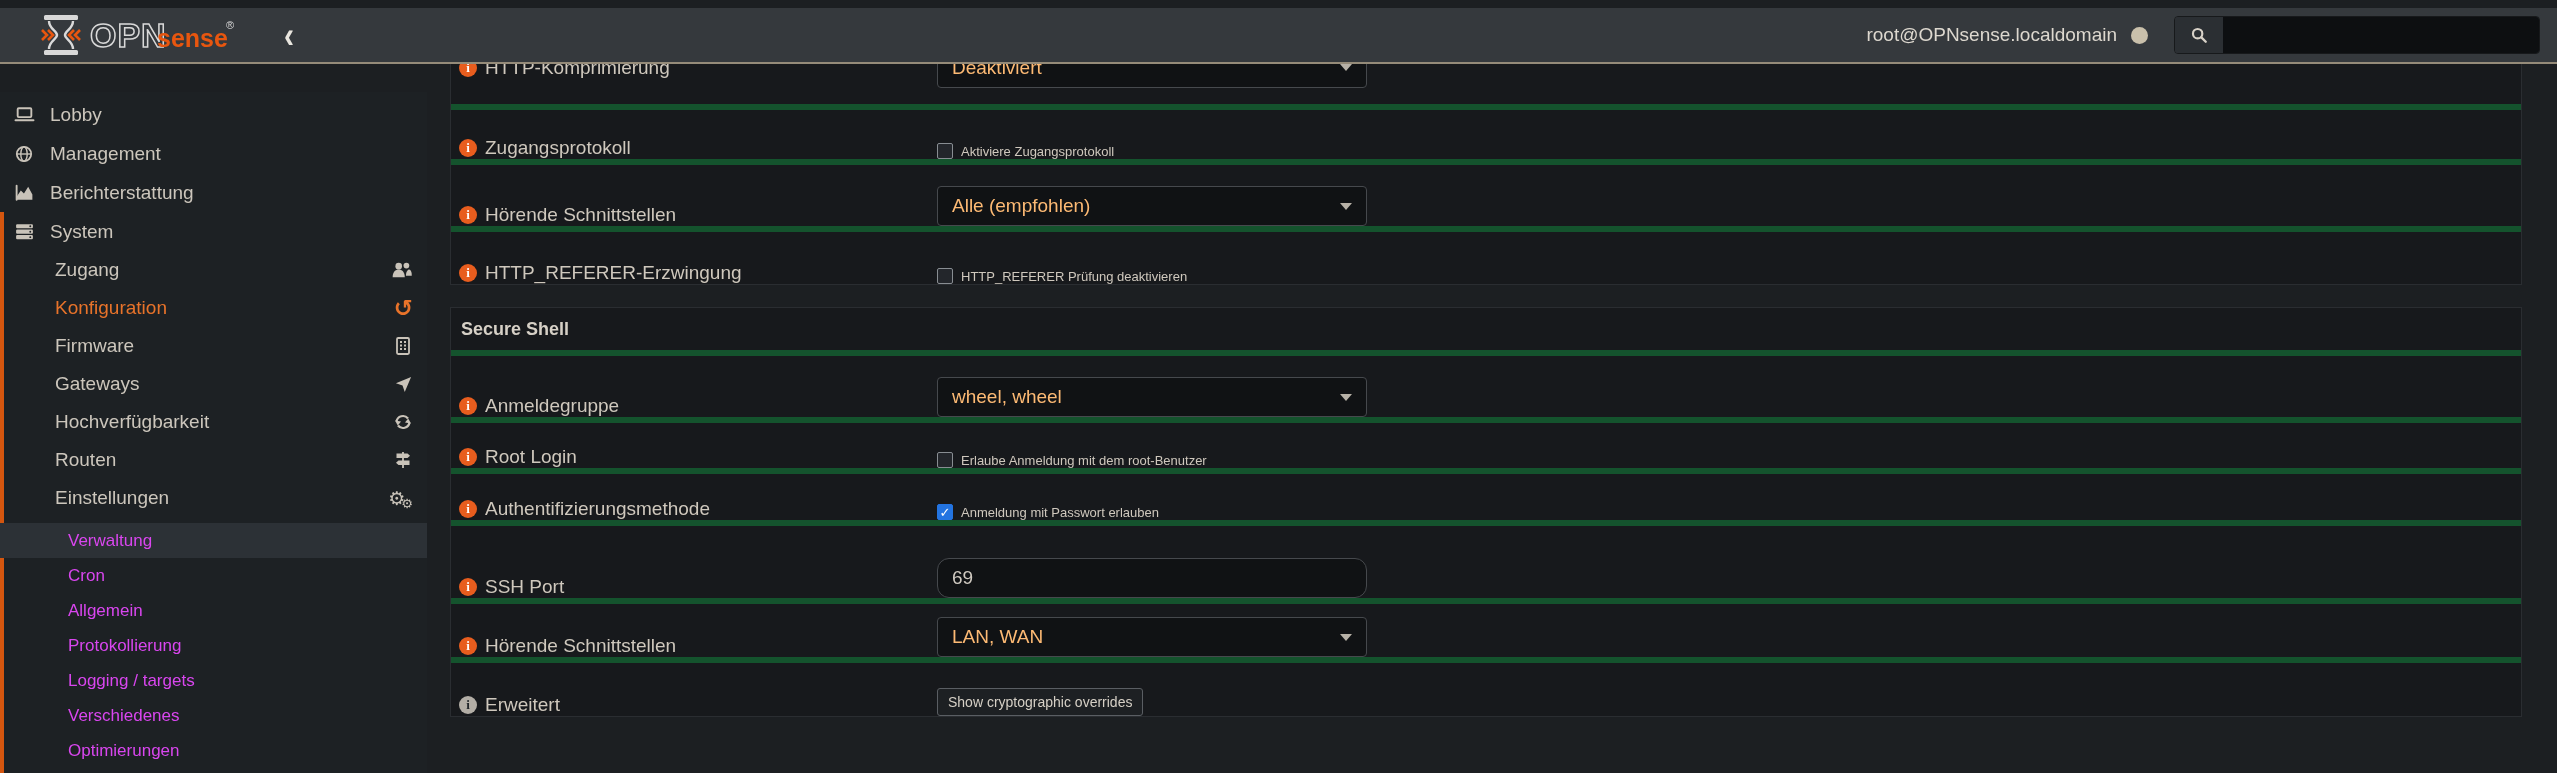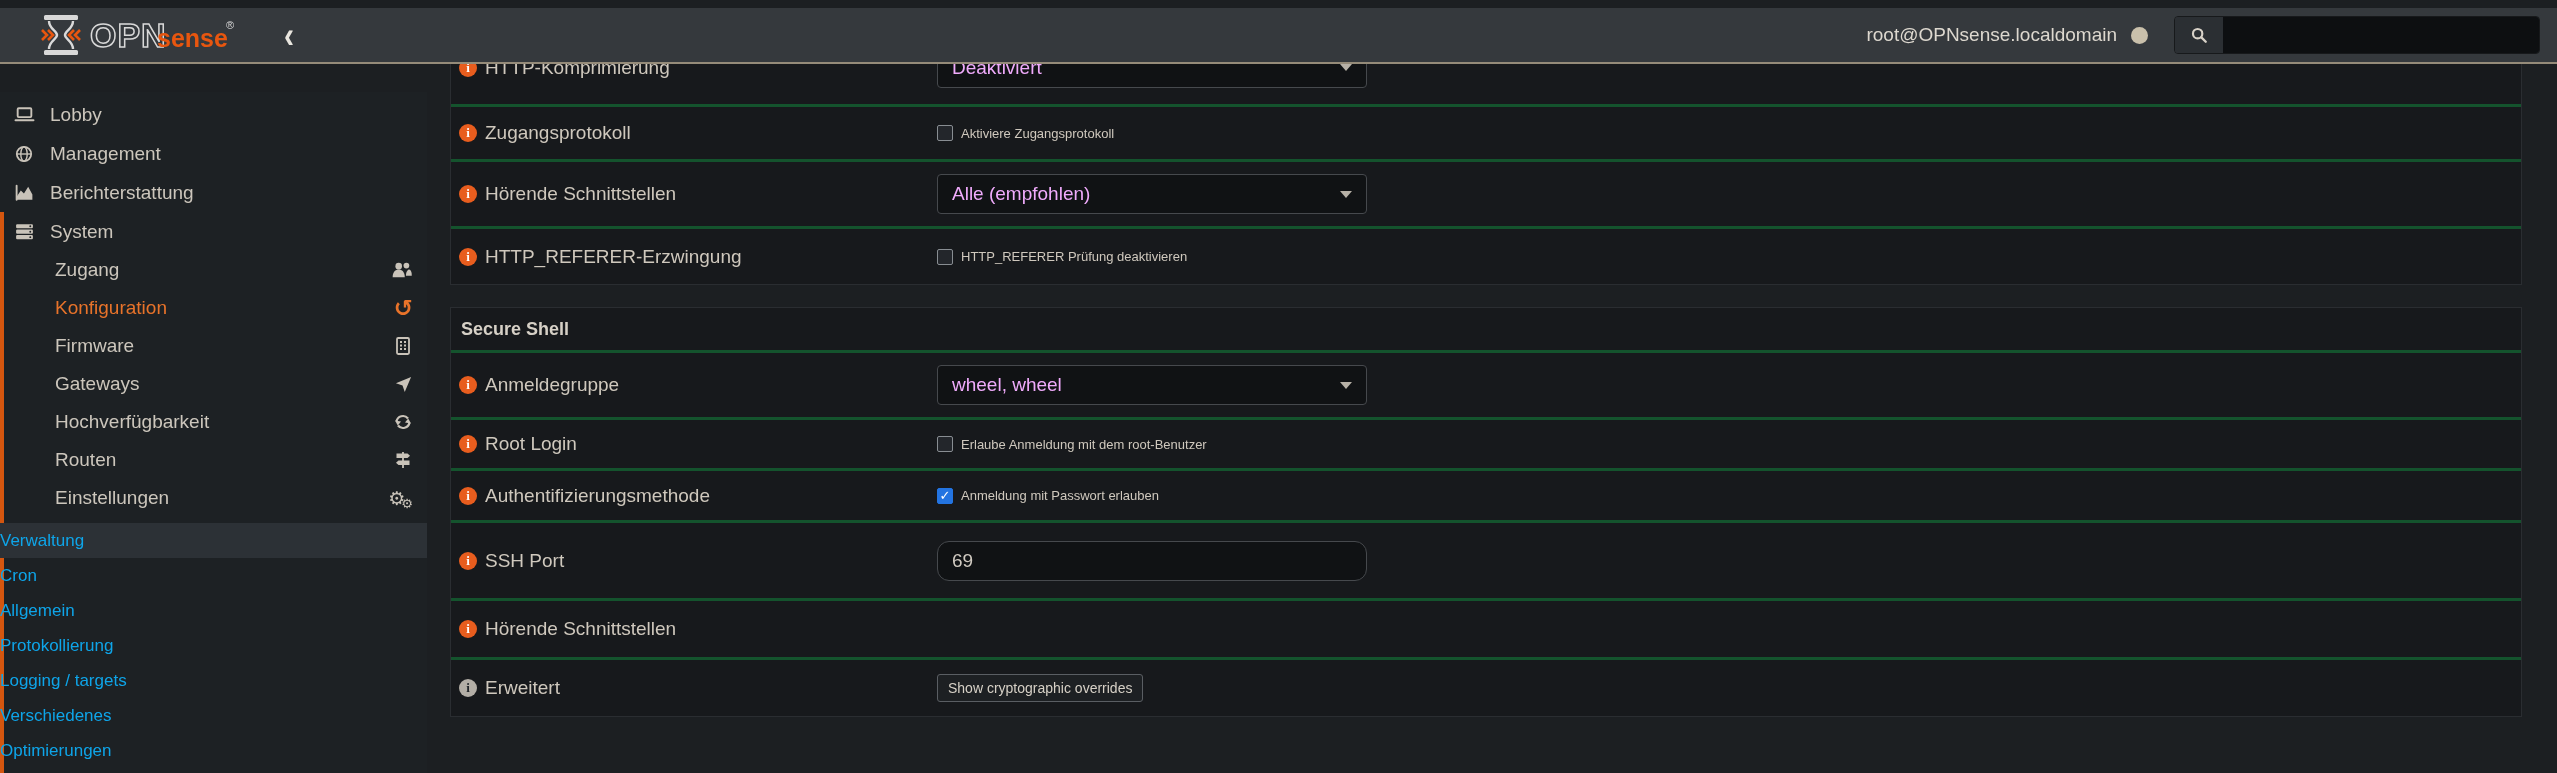--- a/index.html
+++ b/index.html
@@ -27,52 +27,52 @@
   .sidebar { position:absolute; top:56px; left:0; bottom:0; width:427px; background:#1d2124;
              z-index:5; overflow:hidden;margin-top:36px; }
   .stripe { position:absolute; left:0; top:120px; bottom:0; width:4px; background:#d4560f; }
   .menu { padding-top:3px; list-style:none; }
   .mi { position:relative; display:flex; align-items:center; color:#ccc6bc; cursor:pointer; }
   .mi .micon { width:24px; display:flex; justify-content:center; color:#c9c3b9; }
   .l1 { height:39px; font-size:19px; padding-left:12px; }
   .l1 .mlabel { margin-left:14px; }
   .l2 { height:38px; font-size:19px; padding-left:55px; }
   .l3wrap { padding:6px 0; list-style:none; }
-  .l3 { height:35px; font-size:17px; color:#0ea5e9; }
+  .l3 { height:35px; font-size:17px; padding-left:68px; color:#d946ef; }
   .l3.active { background:#2c3136; }
   .l2 .ricon { position:absolute; right:14px; display:flex; align-items:center; color:#c9c3b9; }
   .l2.active-orange, .l2.active-orange .ricon { color:#e8732a; }
   .hist { font-size:23px; font-weight:bold; line-height:1; font-family:"DejaVu Sans",sans-serif; }
   .gear-big { font-size:19px; line-height:1; font-family:"DejaVu Sans",sans-serif; }
   .gear-small { font-size:13px; line-height:1; margin-left:-4px; margin-top:10px;
                 font-family:"DejaVu Sans",sans-serif; }
   .mt6 { margin-top:6px; }
 
   
   .content { position:absolute; top:0; left:427px; right:0; bottom:0; background:#1c1f22; z-index:1; }
   .ftable { margin:0 35px 0 23px; background:#17191c; border:1px solid #2a2d31; }
   .t1 { margin-top:20px; }
   .t2 { margin-top:22px; }
   .frow { display:flex; align-items:center; }
-  .frow + .frow { border-top:3px solid #14532d; }
+  .frow + .frow { border-top:6px solid #14532d;align-items:flex-end; }
   .rh83 { height:83px; padding-top:10px; }
   .h55 { height:55px; } .h67 { height:67px; } .h58 { height:58px; } .h42 { height:42px; }
   .h52 { height:52px; } .h51 { height:51px; } .h78 { height:78px; } .h59 { height:59px; }
   .flabel { width:486px; padding-left:8px; display:flex; align-items:center; flex:none; }
   .ltext { margin-left:8px; font-size:19px; color:#cfc8bd; }
   .info { width:18px; height:18px; border-radius:50%; background:#b3aea6; color:#22262a;
           font-size:13px; font-weight:bold; display:flex; align-items:center; justify-content:center;
           font-family:"Liberation Serif",serif; flex:none; cursor:pointer; }
   .info::after { content:"i"; }
   .info.orange { background:#e85d1e; color:#fff; }
   .fctrl { display:flex; align-items:center; }
   .sectitle { font-size:18px; font-weight:bold; color:#d6d0c6; padding-left:10px; }
 
   .select { width:430px; height:40px; background:#101214; border:1px solid #46494d; border-radius:4px;
-            display:flex; align-items:center; padding:0 14px; font-size:19px; color:#f0abfc;
+            display:flex; align-items:center; padding:0 14px; font-size:19px; color:#fdba74;
             cursor:pointer; }
   .select .caret { margin-left:auto; width:0; height:0; border-left:6px solid transparent;
                    border-right:6px solid transparent; border-top:7px solid #b7b1a7; }
   .tinput { width:430px; height:40px; background:#101214; border:1px solid #46494d; border-radius:12px;
             padding:0 14px; font-size:19px; color:#cfc9c0; outline:none;
             font-family:"Liberation Sans",sans-serif; }
   .cb { width:16px; height:16px; border:1.5px solid #888d92; border-radius:2px; background:#23262b;
         display:flex; align-items:center; justify-content:center; cursor:pointer; flex:none; }
   .cb.checked { background:#2374e1; border-color:#2374e1; }
   .cb.checked::after { content:"\2713"; color:#fff; font-size:13px; font-weight:bold;
@@ -177,20 +177,26 @@
           <span class="ltext">SSH Port</span>
         </div>
         <div class="fctrl">
           <input class="tinput" value="69" style="">
         </div>
       </div>
       <div class="frow h59">
         <div class="flabel">
           <span class="info orange"></span>
           <span class="ltext">Hörende Schnittstellen</span>
+        </div>
+        <div class="fctrl">
+          <div class="select">
+            <span>LAN, WAN</span>
+            <span class="caret"></span>
+          </div>
         </div>
       </div>
       <div class="frow h59">
         <div class="flabel">
           <span class="info"></span>
           <span class="ltext">Erweitert</span>
         </div>
         <div class="fctrl">
           <button class="obtn">Show cryptographic overrides</button>
         </div>

